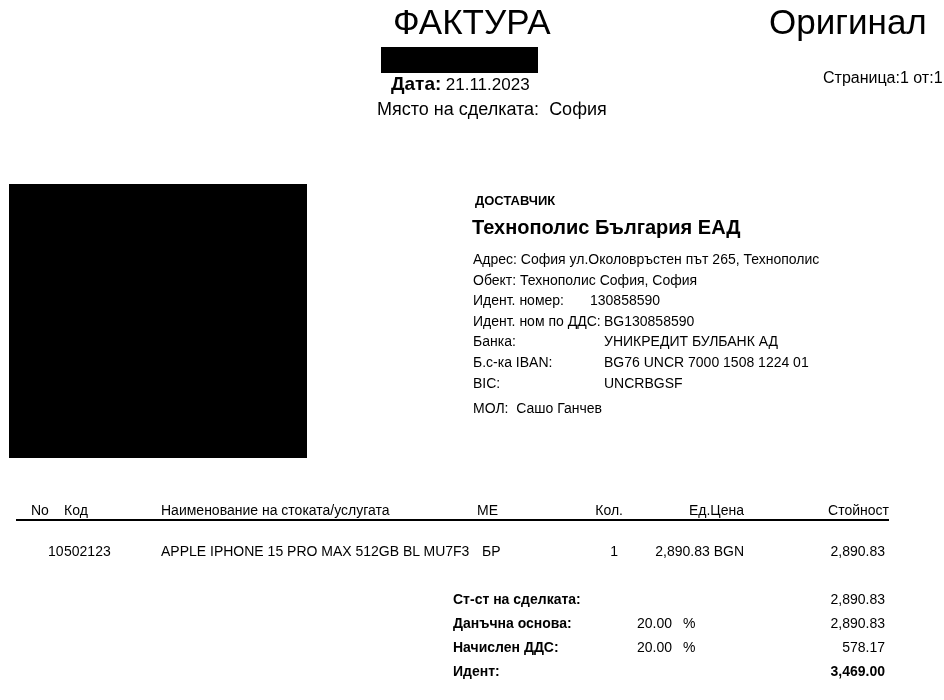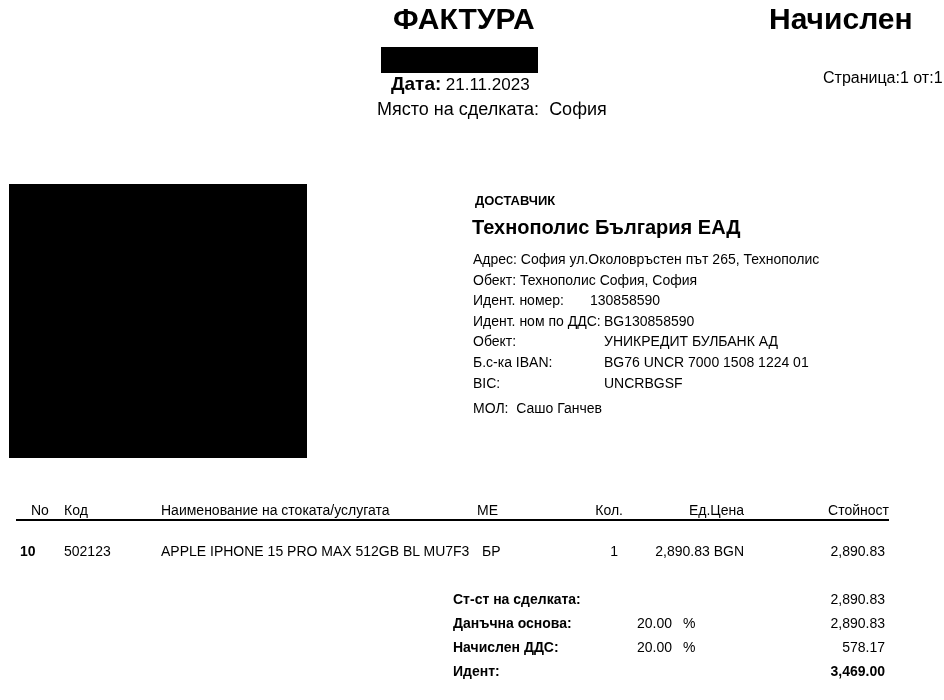--- a/index.html
+++ b/index.html
@@ -1,37 +1,37 @@
 <!DOCTYPE html>
 <html><head>
   <meta charset="utf-8">
   <style>
     html, body { margin: 0; padding: 0; }
     body {
       width: 944px; height: 700px; background: #ffffff; color: #000000;
       font-family: "Liberation Sans", sans-serif; position: relative; overflow: hidden;
     }
     .abs { position: absolute; white-space: nowrap; }
-    .title { font-weight: bold; font-size: 30px; }
+    .title { font-weight: normal; font-size: 35px; }
     .redact { background: #000; }
     .date-label { font-weight: bold; font-size: 19px; }
     .date-val { font-size: 17px; }
     .small { font-size: 18px; }
     .supplier-label { font-weight: bold; font-size: 13px; }
     .supplier-name { font-weight: bold; font-size: 20px; }
     .info { font-size: 14px; }
     .hline { position: absolute; height: 2px; background: #000; }
     .bold { font-weight: bold; }
     .r { text-align: right; }
   </style>
 </head>
 <body>
 
 <div class="abs title" style="left:393px; top:2px;">ФАКТУРА</div>
-<div class="abs title" style="left:769px; top:2px;">Начислен</div>
+<div class="abs title" style="left:769px; top:2px;">Оригинал</div>
 <div class="abs redact" style="left:381px; top:47px; width:157px; height:26px;"></div>
 <div class="abs" style="left:391px; top:73px;">
   <span class="date-label">Дата:</span>
   <span class="date-val">21.11.2023</span>
 </div>
 <div class="abs small" style="left:377px; top:99px;">
   <span>Място на сделката:</span>&nbsp;
   <span>София</span>
 </div>
 <div class="abs" style="left:823px; top:69px; font-size:16px;">Страница:1 от:1</div>
@@ -40,42 +40,42 @@
 
 <div class="abs supplier-label" style="left:475px; top:193px;">ДОСТАВЧИК</div>
 <div class="abs supplier-name" style="left:472px; top:216px;">Технополис България ЕАД</div>
 <div class="abs info" style="left:473px; top:251px;">Адрес: София ул.Околовръстен път 265, Технополис</div>
 <div class="abs info" style="left:473px; top:272px;">Обект: Технополис София, София</div>
 
 <div class="abs info" style="left:473px; top:292px;">Идент. номер:</div>
 <div class="abs info" style="left:590px; top:292px;">130858590</div>
 <div class="abs info" style="left:473px; top:313px;">Идент. ном по ДДС:</div>
 <div class="abs info" style="left:604px; top:313px;">BG130858590</div>
-<div class="abs info" style="left:473px; top:333px;">Обект:</div>
+<div class="abs info" style="left:473px; top:333px;">Банка:</div>
 <div class="abs info" style="left:604px; top:333px;">УНИКРЕДИТ БУЛБАНК АД</div>
 <div class="abs info" style="left:473px; top:354px;">Б.с-ка IBAN:</div>
 <div class="abs info" style="left:604px; top:354px;">BG76 UNCR 7000 1508 1224 01</div>
 <div class="abs info" style="left:473px; top:375px;">BIC:</div>
 <div class="abs info" style="left:604px; top:375px;">UNCRBGSF</div>
 <div class="abs info" style="left:473px; top:400px;">
   <span>МОЛ:</span>&nbsp;
   <span>Сашо Ганчев</span>
 </div>
 
 <div class="abs info" style="left:31px; top:502px;">No</div>
 <div class="abs info" style="left:64px; top:502px;">Код</div>
 <div class="abs info" style="left:161px; top:502px;">Наименование на стоката/услугата</div>
 <div class="abs info" style="left:477px; top:502px;">МЕ</div>
 <div class="abs info r" style="left:560px; width:63px; top:502px;">Кол.</div>
 <div class="abs info r" style="left:640px; width:104px; top:502px;">Ед.Цена</div>
 <div class="abs info r" style="left:790px; width:99px; top:502px;">Стойност</div>
 <div class="hline" style="left:16px; top:519px; width:873px;"></div>
 
 <div>
-  <div class="abs info" style="left:20px; top:543px;font-weight:bold;">10</div>
+  <div class="abs info" style="left:48px; top:543px;">10</div>
   <div class="abs info" style="left:64px; top:543px;">502123</div>
   <div class="abs info" style="left:161px; top:543px;">APPLE IPHONE 15 PRO MAX 512GB BL MU7F3</div>
   <div class="abs info" style="left:482px; top:543px;">БР</div>
   <div class="abs info r" style="left:560px; width:58px; top:543px;">1</div>
   <div class="abs info r" style="left:620px; width:124px; top:543px;">2,890.83 BGN</div>
   <div class="abs info r" style="left:790px; width:95px; top:543px;">2,890.83</div>
 </div>
 
 <div class="abs info bold" style="left:453px; top:591px;">Ст-ст на сделката:</div>
 <div class="abs info r" style="left:780px; width:105px; top:591px;">2,890.83</div>

